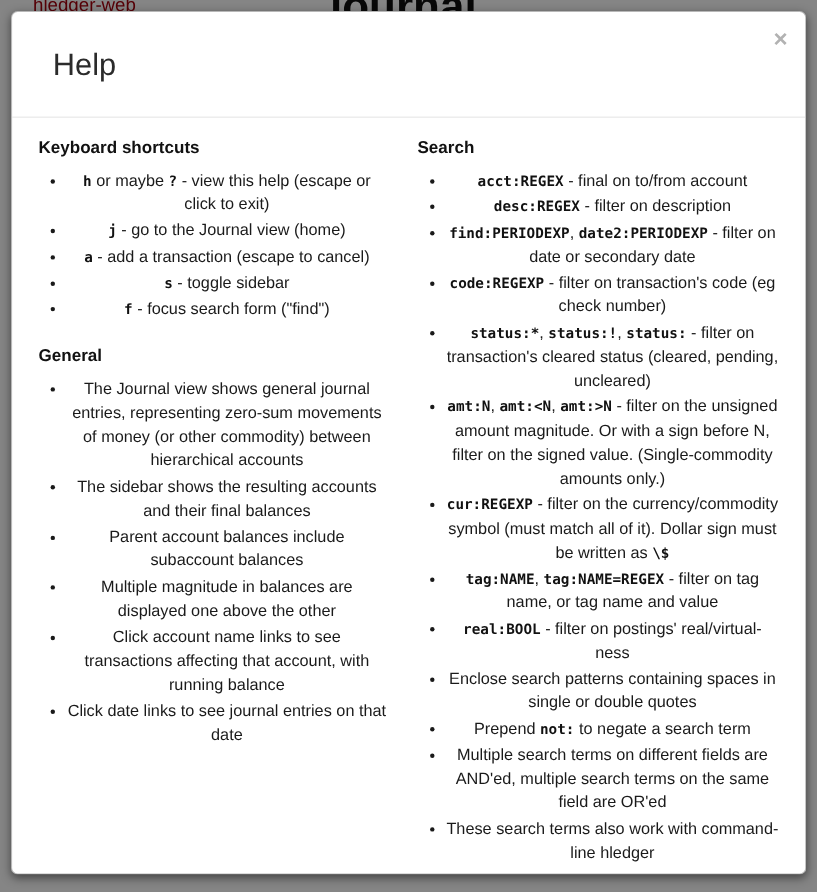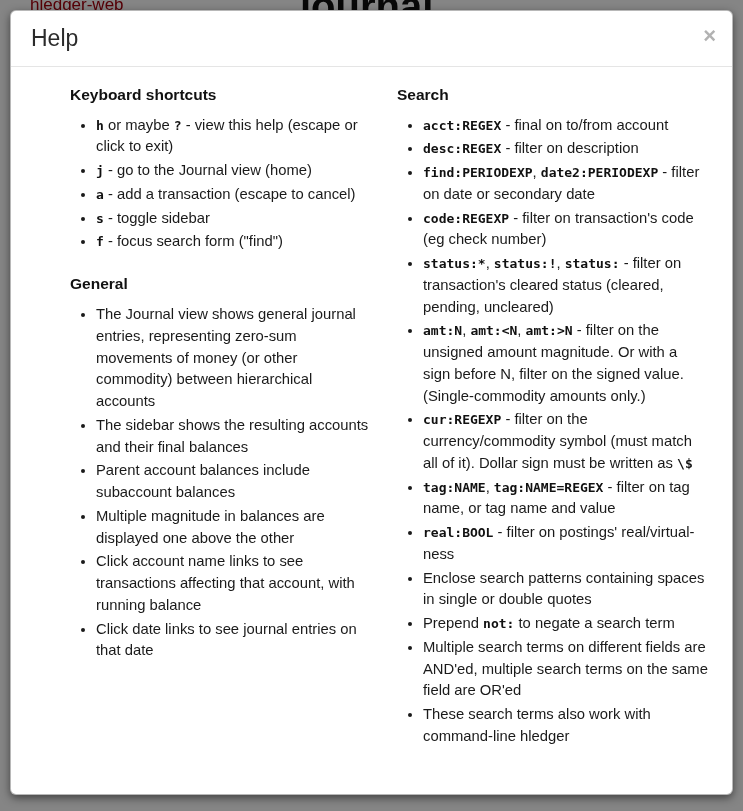--- a/index.html
+++ b/index.html
@@ -39,50 +39,50 @@
     box-shadow: 0 3px 9px rgba(0,0,0,0.5);
     overflow: hidden;
     display: flex; flex-direction: column;
   }
   .modal-header {
     padding: 14px 16px 13px 20px;
     border-bottom: 1px solid #e5e5e5;
     flex: 0 0 auto;
   }
   .modal-title {
-    margin: 0; font-size: 23px; font-weight: 500; color: #2b2b2b; line-height: 1.2;
+    margin: 17px; font-size: 28px; font-weight: 500; color: #2b2b2b; line-height: 1.2;
     display: inline-block;
   }
   .close-btn {
     float: right;
     background: none; border: 0; padding: 0;
     font-size: 22px; line-height: 1; color: #b2b2b2;
     font-weight: bold; cursor: pointer;
     text-shadow: 0 1px 0 #fff;
   }
   .modal-body {
     padding: 19px 20px 10px 24px;
     display: flex;
     flex: 1 1 auto;
     overflow: hidden;
     color: #1a1a1a;
-    margin-left: 35px;
   }
   .col { width: 50%; }
   .col-left  { padding-right: 22px; }
   .col-right { padding-left: 6px; padding-right: 4px; }
 
   .section-heading {
     margin: 0 0 11px 0;
     font-size: 15.5px; font-weight: bold; color: #111;
   }
   .col .section-heading + ul + .section-heading { margin-top: 22px; }
   ul {
     margin: 0 0 20px 0;
     padding-left: 26px;
+    text-align: center;
   }
   li {
     font-size: 14.8px;
     line-height: 1.47;
     margin: 0 0 2px 0;
   }
   code {
     font-family: "DejaVu Sans Mono", "Liberation Mono", monospace;
     font-size: 13px;
     font-weight: bold;

